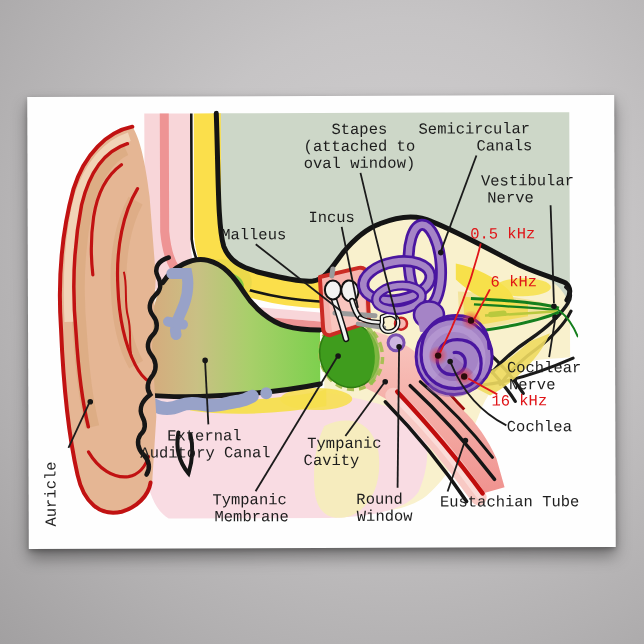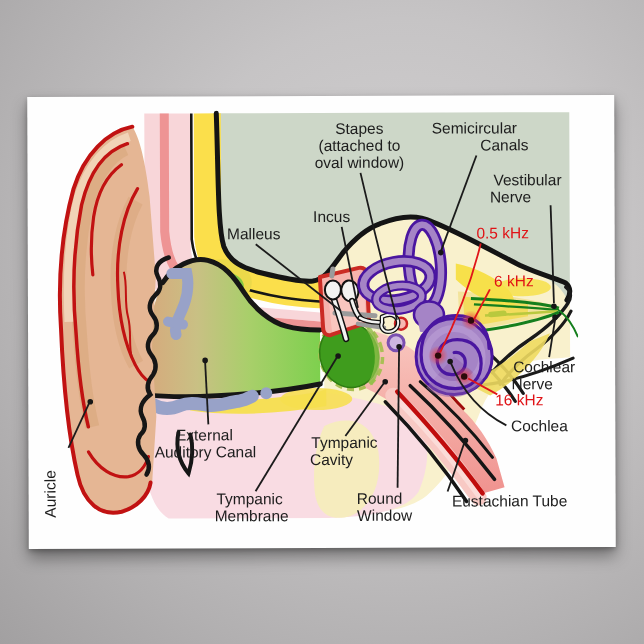--- a/index.html
+++ b/index.html
@@ -1,19 +1,19 @@
 <!DOCTYPE html>
 <html><head>
 <meta charset="utf-8">
 <style>
   html,body{margin:0;padding:0;}
   .page{
     position:relative;width:644px;height:644px;overflow:hidden;
     background:radial-gradient(circle at 62% 38%, #d2d0d1 0%, #c6c4c5 40%, #b2b0b1 75%, #a2a0a1 100%);
-    font-family:Liberation Sans, sans-serif;
+    font-family:Liberation Mono, monospace;
   }
   .poster{
     position:absolute;left:28px;top:96px;width:587px;height:452px;
     background:#fefefe;
     transform:rotate(-0.2deg);
     box-shadow:0 9px 16px rgba(0,0,0,.38), 0 2px 5px rgba(0,0,0,.25);
   }
   .poster svg{position:absolute;left:0;top:0;width:100%;height:100%;}
   text{fill:#1d1d1d;font-size:15.5px;}
   text.red{fill:#e01317;}

